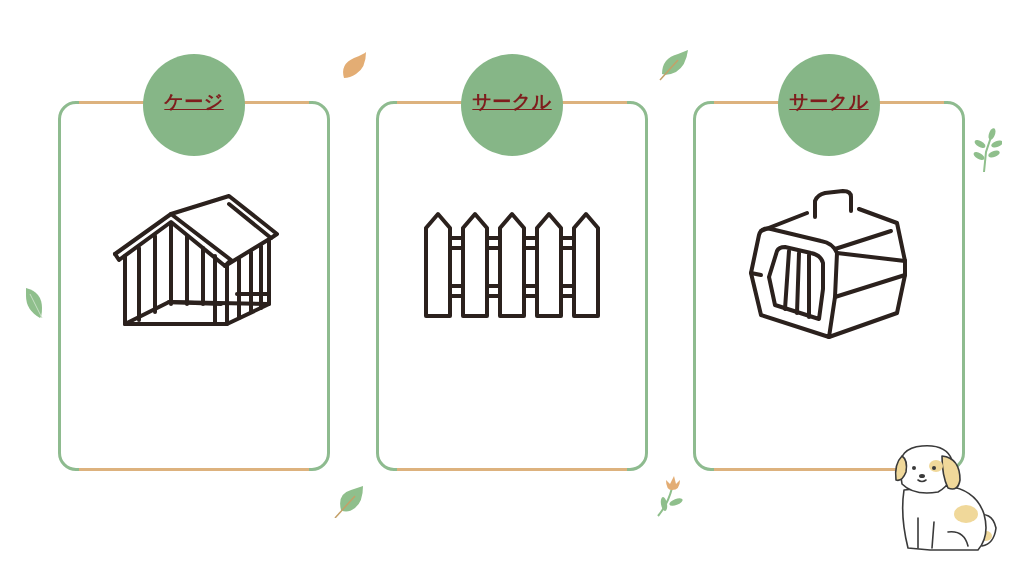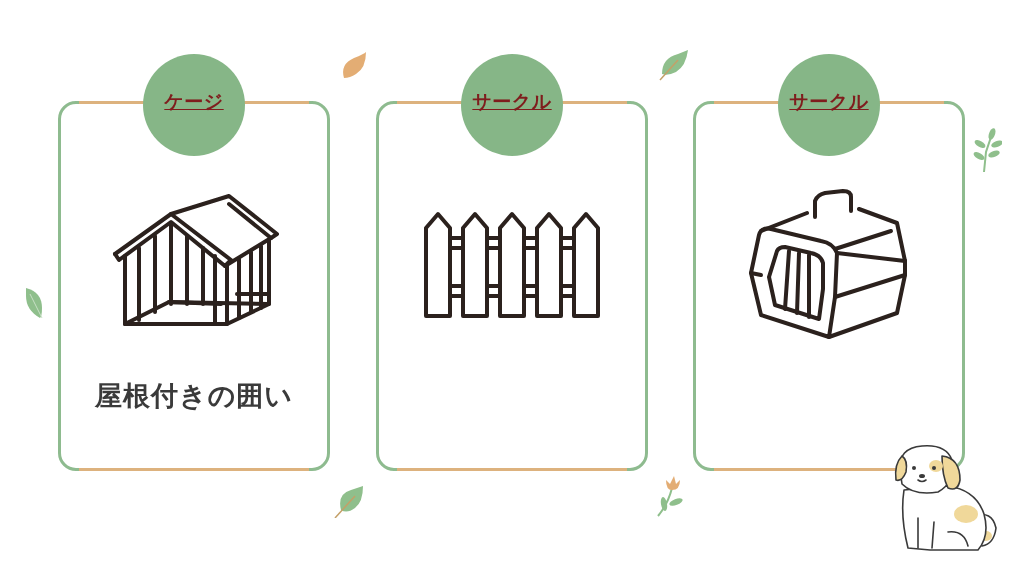--- a/index.html
+++ b/index.html
@@ -96,21 +96,20 @@
       <path d="M106 62 L106 128"></path>
 
       <path d="M130 65 L130 124"></path>
       <path d="M142 58 L142 118"></path>
       <path d="M152 52 L152 114"></path>
 
       <path d="M60 108 L112 110"></path>
       <path d="M128 100 L160 100"></path>
     </svg>
   </div>
-  <div class="caption">屋根付きの囲い</div>
 </div>
 
 <div class="card" style="left:376px;">
   <div class="badge">サークル</div>
   <div class="icon-wrap">
     <svg width="176" height="112" viewBox="0 0 176 112" fill="#ffffff" stroke="#2b211d" stroke-width="4" stroke-linejoin="round">
 
       <rect x="10" y="30" width="156" height="10"></rect>
       <rect x="10" y="78" width="156" height="10"></rect>
 

